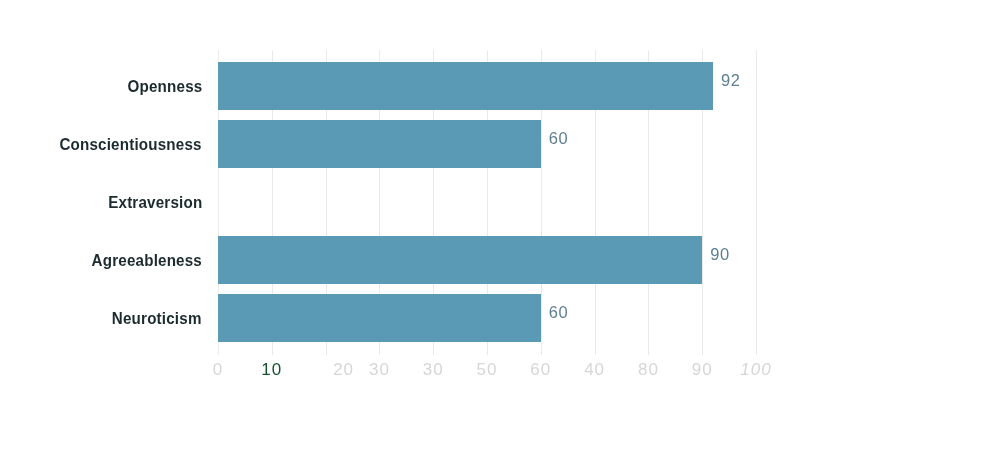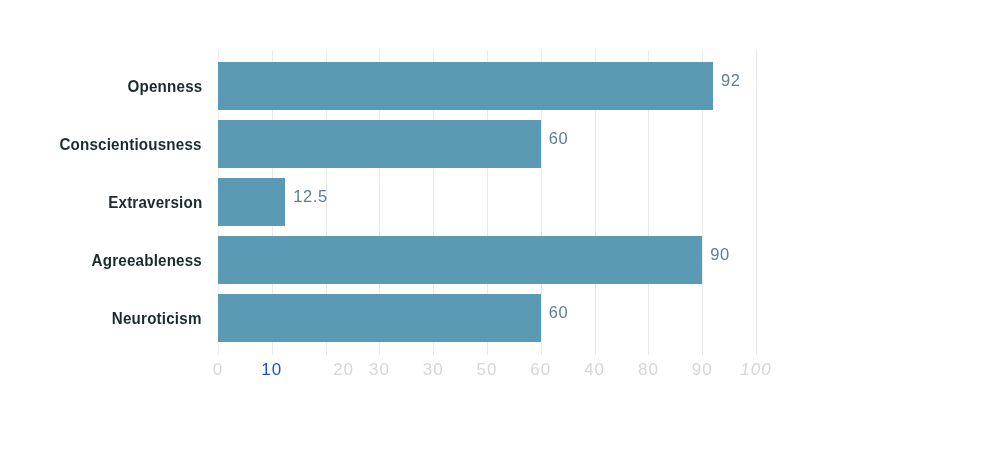--- a/index.html
+++ b/index.html
@@ -152,37 +152,33 @@
 
   <div class="bars" id="bars">
       <div class="bar-band" style="top: 0px; width: 538px;">
         <div class="bar" style="width: 494.96px; background: rgb(91, 154, 181);"></div>
         <div class="bar-value" style="left: 502.96px; color: rgb(93, 127, 145);">92</div>
       </div>
       <div class="bar-band" style="top: 58px; width: 538px;">
         <div class="bar" style="width: 322.8px; background: rgb(91, 154, 181);"></div>
         <div class="bar-value" style="left: 330.8px; color: rgb(93, 127, 145);">60</div>
       </div>
-      <div class="bar-band" style="top: 116px; width: 538px;">
-        <div class="bar" style="width: 67.25px; background: rgb(91, 154, 181);"></div>
-        <div class="bar-value" style="left: 75.25px; color: rgb(93, 127, 145);">12.5</div>
-      </div>
       <div class="bar-band" style="top: 174px; width: 538px;">
         <div class="bar" style="width: 484.2px; background: rgb(91, 154, 181);"></div>
         <div class="bar-value" style="left: 492.2px; color: rgb(93, 127, 145);">90</div>
       </div>
       <div class="bar-band" style="top: 232px; width: 538px;">
         <div class="bar" style="width: 322.8px; background: rgb(91, 154, 181);"></div>
         <div class="bar-value" style="left: 330.8px; color: rgb(93, 127, 145);">60</div>
       </div>
     </div>
 
   <div class="xticks" id="xticks">
       <div class="xtick" style="left: 0px; color: rgb(214, 214, 214);">0</div>
-      <div class="xtick" style="left: 53.8px; color: #1d4ed8;">10</div>
+      <div class="xtick" style="left: 53.8px; color: #14532d;">10</div>
       <div class="xtick" style="left: 107.6px; color: rgb(214, 214, 214); margin-left: 18px;">20</div>
       <div class="xtick" style="left: 161.4px; color: rgb(214, 214, 214);">30</div>
       <div class="xtick" style="left: 215.2px; color: rgb(214, 214, 214);">30</div>
       <div class="xtick" style="left: 269px; color: rgb(214, 214, 214);">50</div>
       <div class="xtick" style="left: 322.8px; color: rgb(214, 214, 214);">60</div>
       <div class="xtick" style="left: 376.6px; color: rgb(214, 214, 214);">40</div>
       <div class="xtick" style="left: 430.4px; color: rgb(214, 214, 214);">80</div>
       <div class="xtick" style="left: 484.2px; color: rgb(214, 214, 214);">90</div>
       <div class="xtick" style="left: 538px; color: rgb(214, 214, 214); font-style: italic;">100</div>
     </div>

